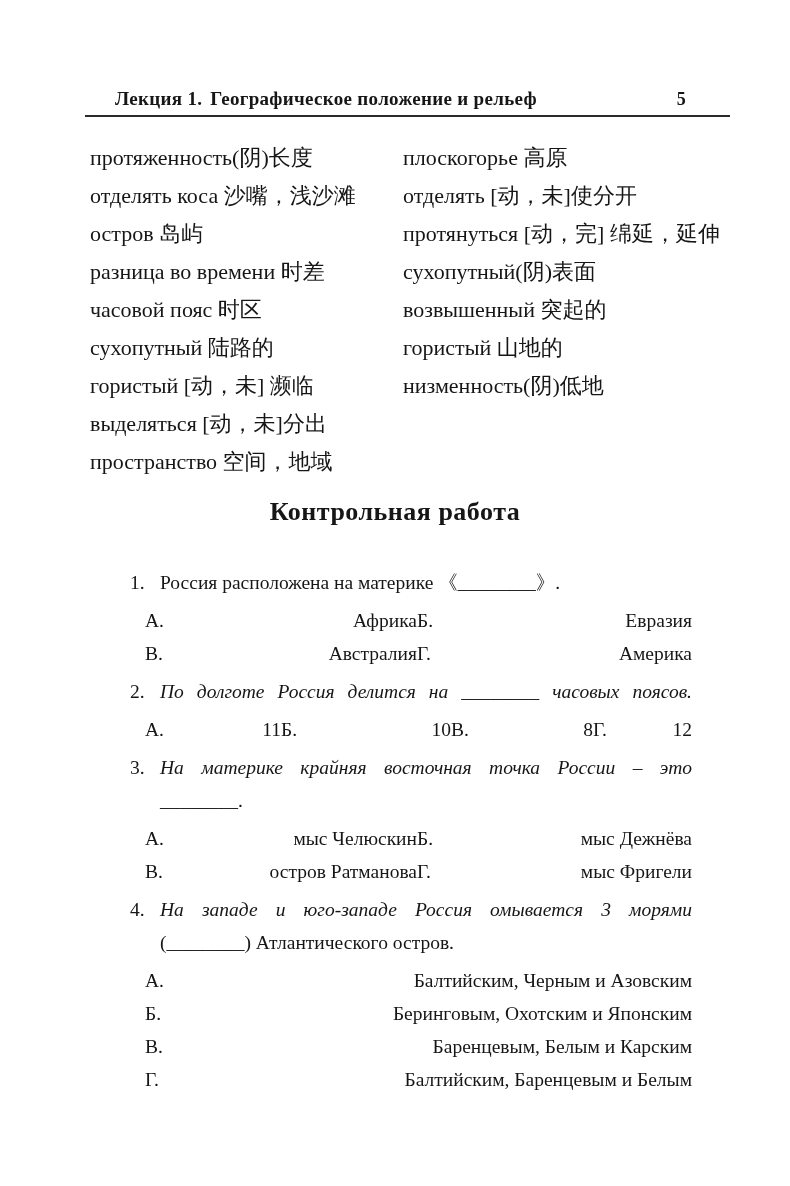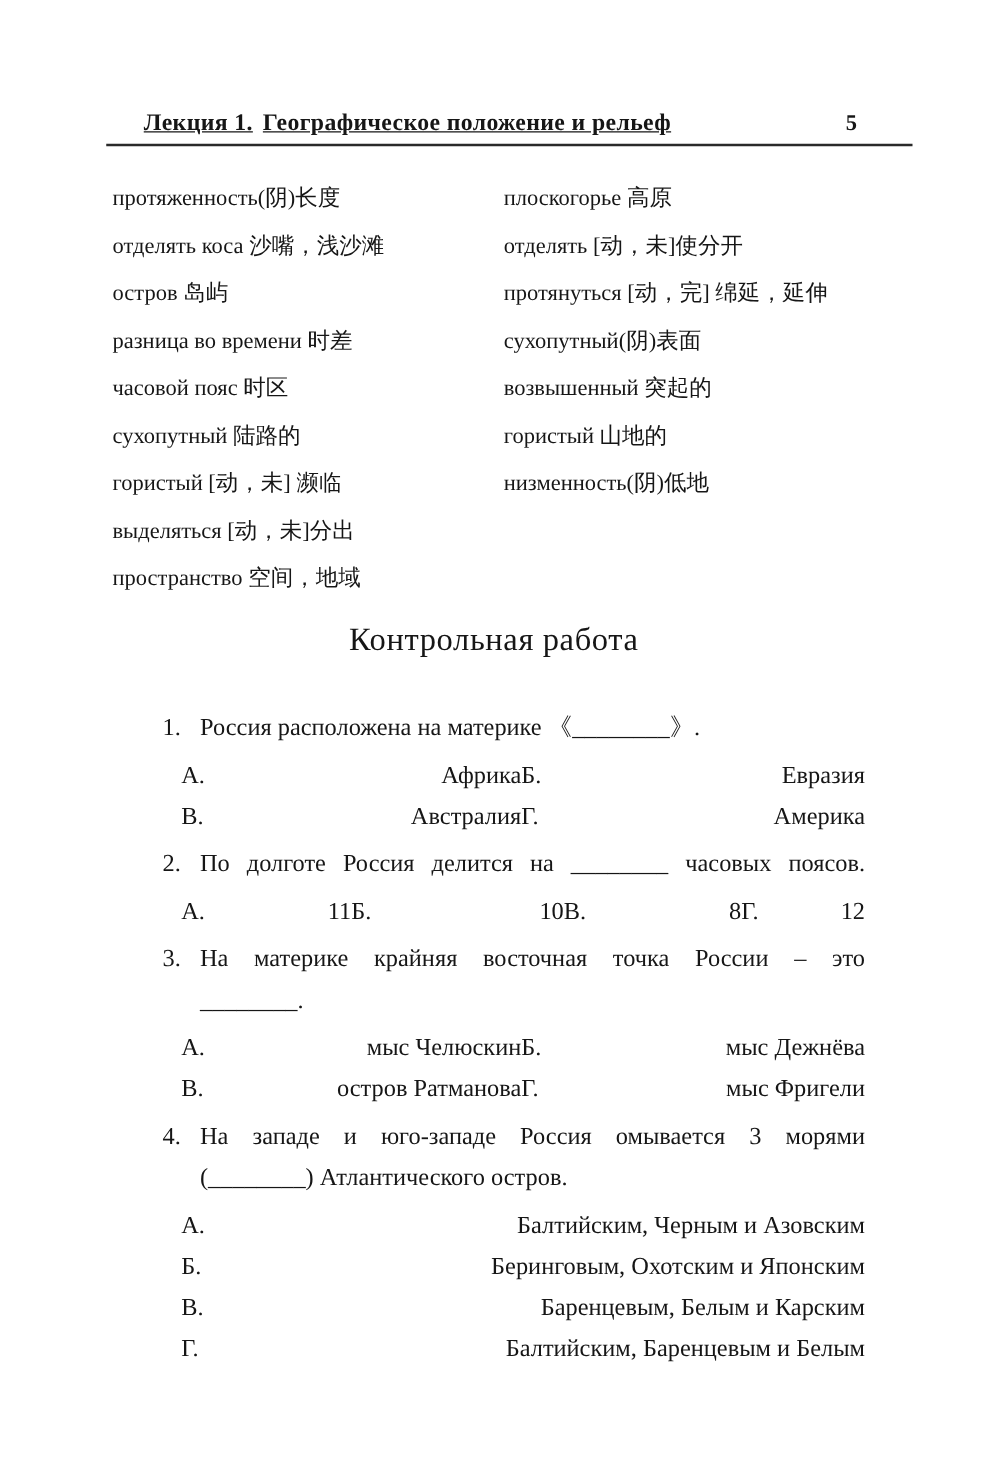--- a/index.html
+++ b/index.html
@@ -12,50 +12,50 @@
     overflow: hidden;
   }
   .page { position: absolute; inset: 0; background: #fff; }
 
   
   .header-row {
     position: absolute; top: 88px; left: 115px; right: 62px;
     display: flex; align-items: baseline;
     font-size: 19px; font-weight: bold; letter-spacing: 0.3px;
   }
-  .header-title-group { display: flex; gap: 8px; text-decoration: underline; }
+  .header-title-group { display: flex; gap: 8px; }
   .header-pagenum { margin-left: auto; margin-right: 42px; font-weight: bold; font-size: 18px; }
   .header-rule {
     position: absolute; top: 115px; left: 85px; width: 645px; height: 2px;
     background: #2a2a2a; border: none;
   }
 
   
   .vocab { position: absolute; top: 139px; left: 90px; width: 650px; display: flex; }
-  .vocab-col { font-size: 18px; line-height: 38px; }
+  .vocab-col { font-size: 22px; line-height: 38px; }
   .vocab-col.left  { width: 313px; }
   .vocab-col.right { width: 337px; }
   .vocab-item { padding-left: 19px; text-indent: -19px; white-space: normal; }
 
   
   .section-title {
     position: absolute; top: 497px; left: 0; width: 100%;
-    text-align: center; font-size: 26px; font-weight: normal; letter-spacing: 0.5px;
+    text-align: center; font-size: 26px; font-weight: bold; letter-spacing: 0.5px;
   }
 
   
   .questions {
     position: absolute; top: 566px; left: 130px; width: 562px;
     font-size: 19.5px; line-height: 33px;
   }
   .q { display: flex; margin-bottom: 1px; }
   .q-num { width: 30px; flex: none; }
   .q-body { flex: 1; }
   .q-line { white-space: nowrap; }
-  .jline { text-align: justify; text-align-last: justify; white-space: normal; }
+  .jline { text-align: justify; text-align-last: justify; white-space: normal; font-style: italic; }
   .opts { margin-left: -15px; margin-top: 5px; margin-bottom: 4px; }
   .opts.two-col { display: grid; grid-template-columns: 272px 1fr; }
   .opts.four-col { display: grid; grid-template-columns: 136px 170px 142px 1fr; }
   .opts.one-col { display: block; }
   .opt { display: flex; }
   .opt-letter { width: 36px; flex: none; }
   .opt-text { flex: 1; text-align: right; }
 </style>
 </head>
 <body>

